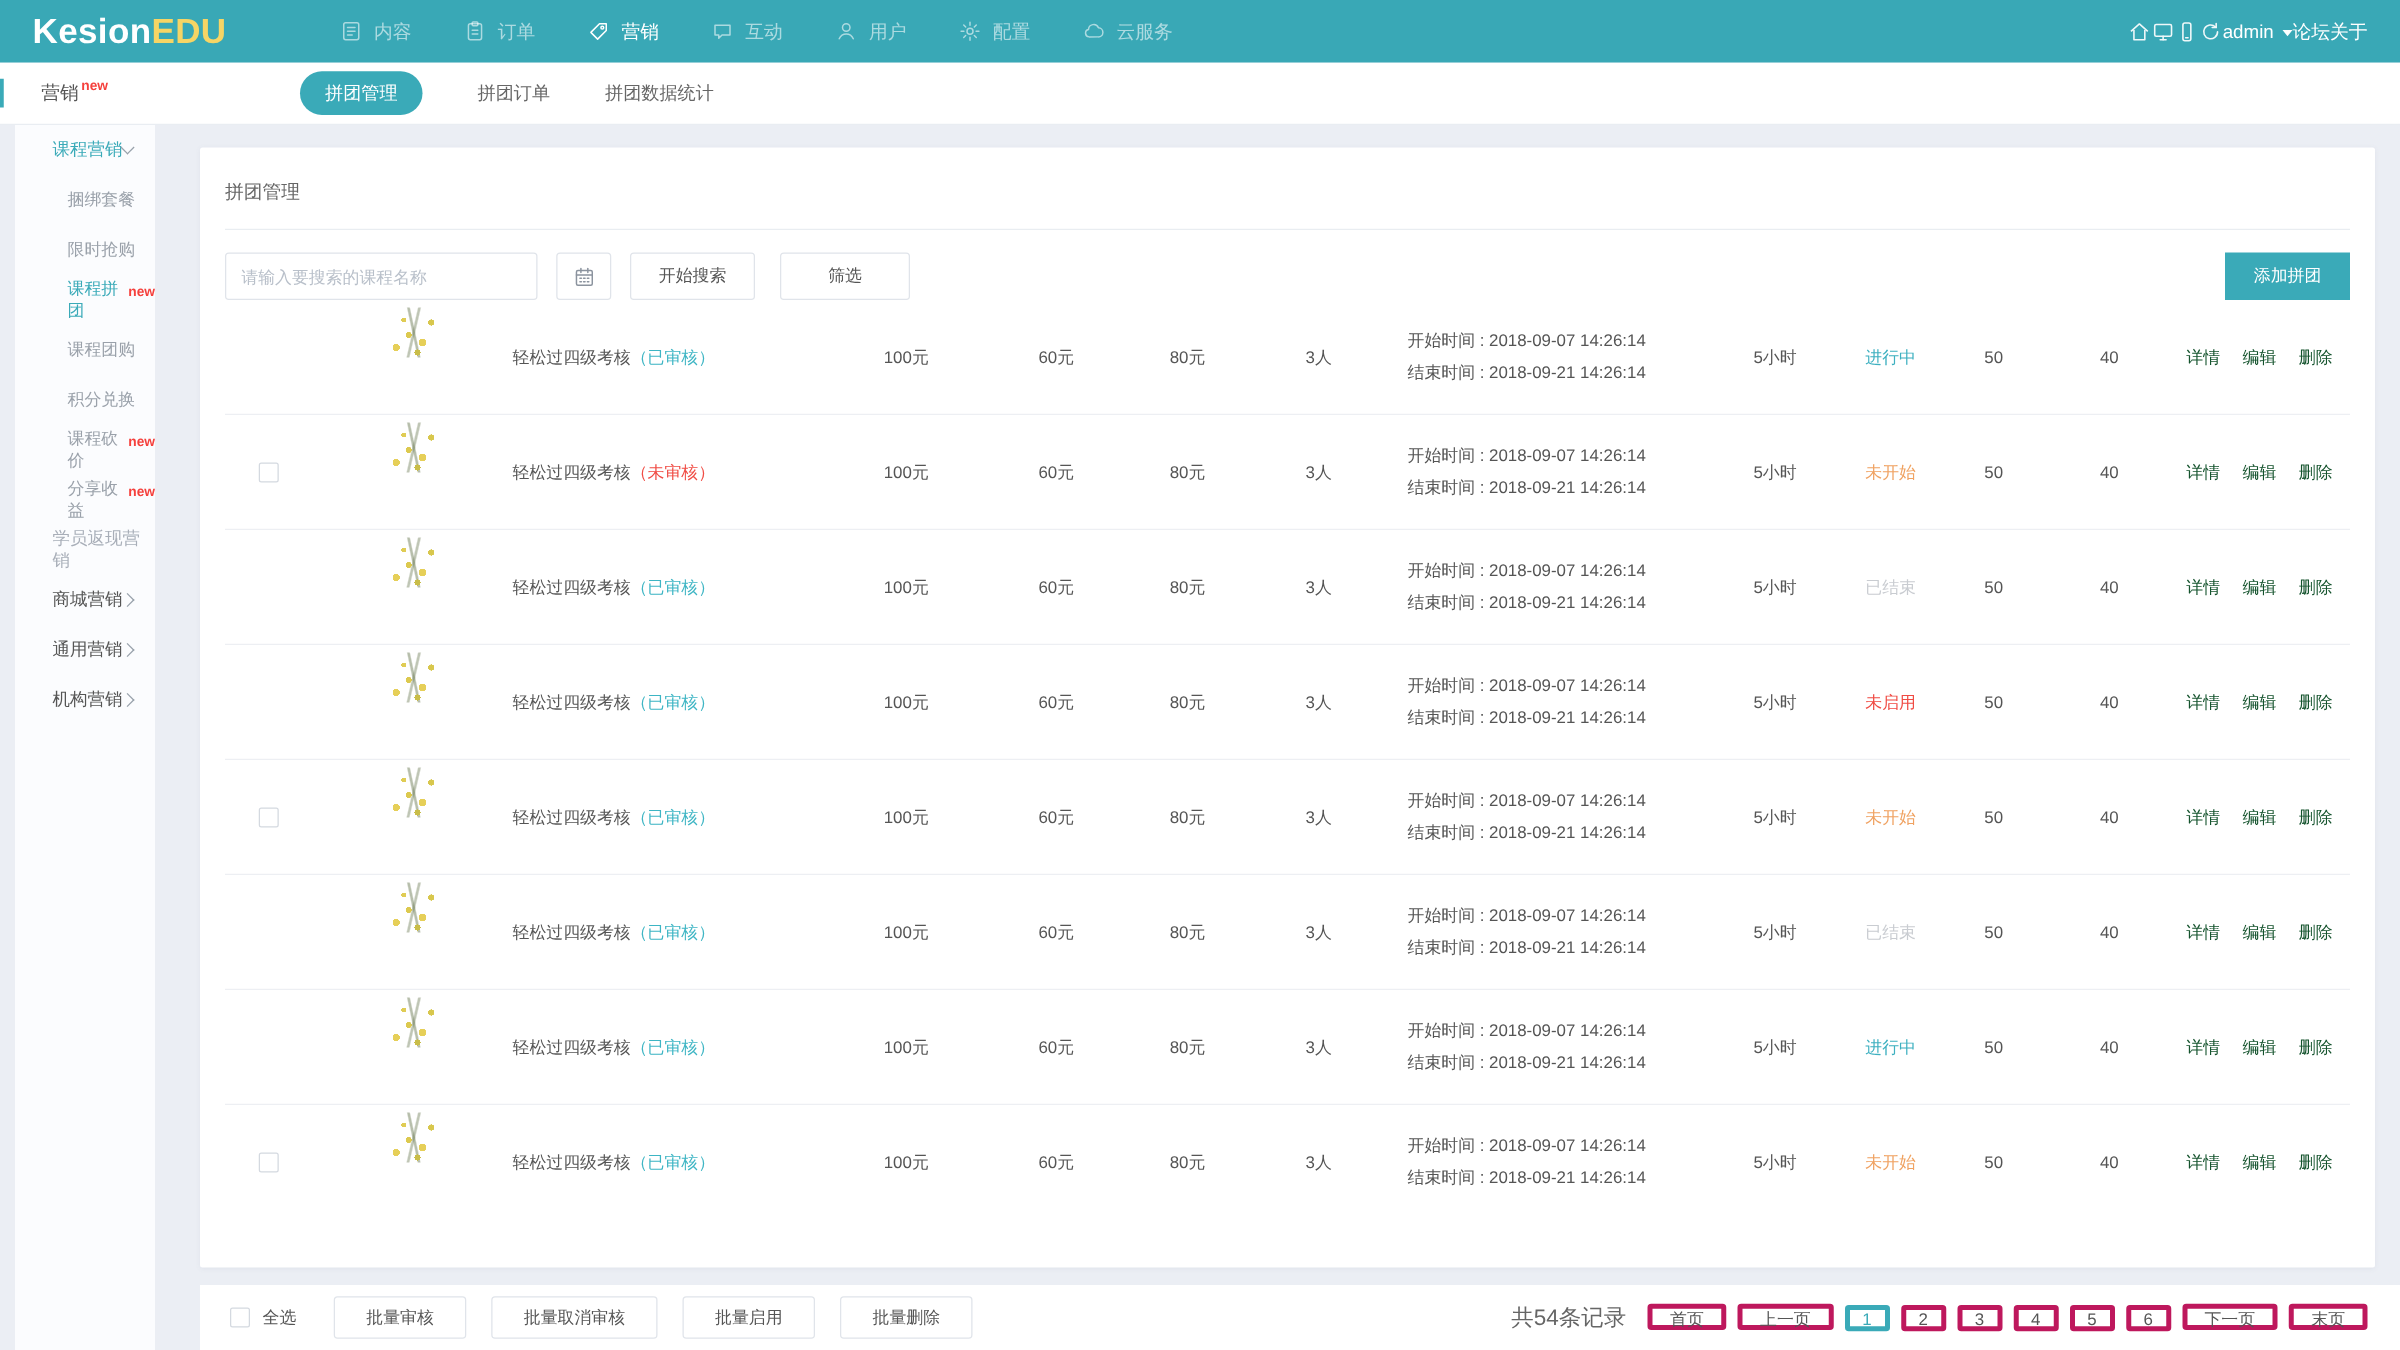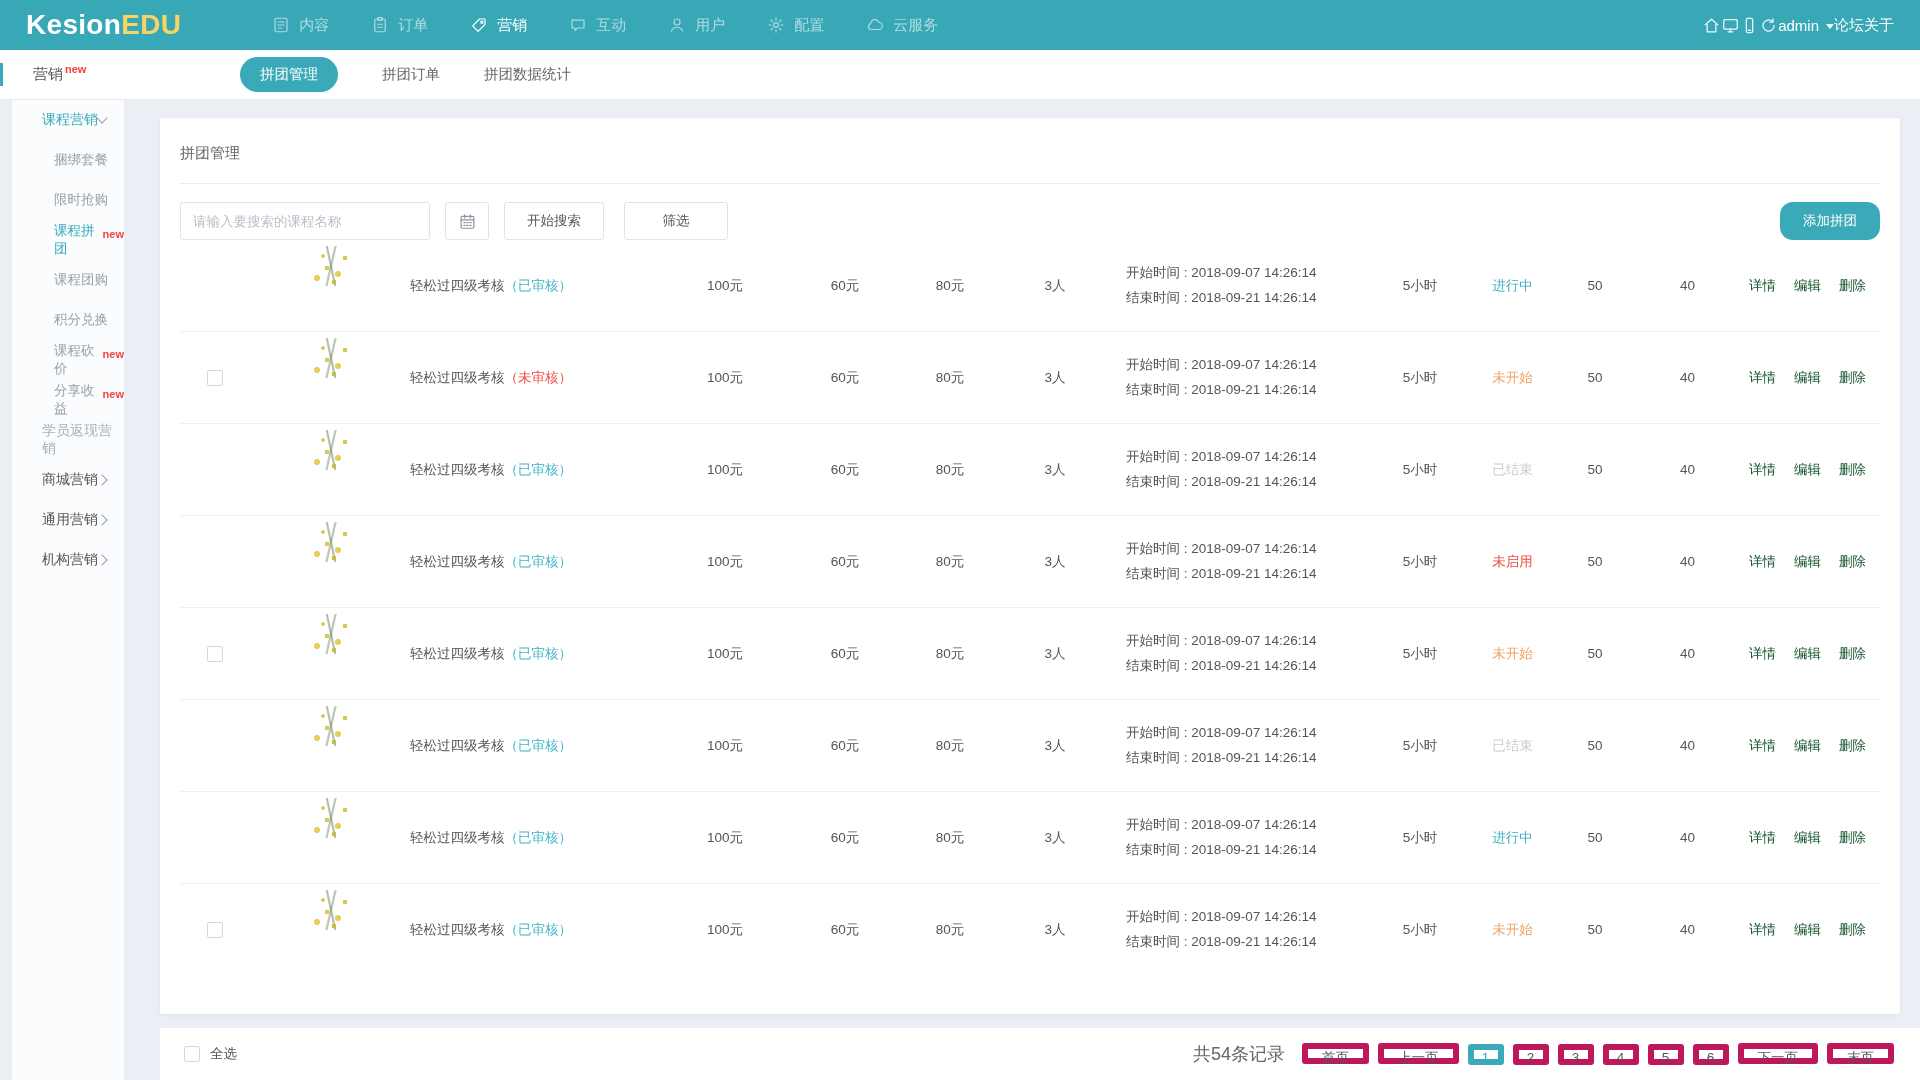--- a/index.html
+++ b/index.html
@@ -59,21 +59,21 @@
   .search-input { width:250px; height:38px; border:1px solid #e0e4ea; border-radius:3px;
     padding:0 12px; font-size:13.5px; color:#666; outline:none; background:#fff; }
   .search-input::placeholder { color:#b9c0ca; }
   .icon-btn { width:44px; height:38px; margin-left:15px; background:#fff; border:1px solid #e0e4ea;
     border-radius:3px; display:flex; align-items:center; justify-content:center; color:#8b939e; cursor:pointer; }
   .btn { height:38px; background:#fff; border:1px solid #e0e4ea; border-radius:3px;
     font-size:13.5px; color:#555; cursor:pointer; font-family:inherit; }
   .btn.search { width:100px; margin-left:15px; }
   .btn.filter { width:104px; margin-left:20px; }
   .btn-add { margin-left:auto; width:100px; height:38px; background:#3aaab8; border:none;
-    color:#fff; font-size:13.5px; border-radius:13px; cursor:pointer; font-family:inherit; }
+    color:#fff; font-size:13.5px; border-radius:0; cursor:pointer; font-family:inherit; }
 
   
   .trow { display:grid; grid-template-columns:70px 110px 300px 130px 110px 100px 110px 255px 110px 75px 90px 95px 1fr;
     align-items:center; }
   .thead { margin-top:22px; height:40px; background:#f2f5f8; font-size:13.5px; color:#555; }
   .th { text-align:center; white-space:nowrap; }
   .tbody { height:712px; overflow:hidden; }
   .row { height:92px; border-bottom:1px solid #edeff3; font-size:13.5px; color:#555; }
   .cell { text-align:center; }
   .cell.course { text-align:left; padding-left:50px; white-space:nowrap; }
@@ -99,21 +99,21 @@
   .link { color:#14532d; cursor:pointer; white-space:nowrap; }
 
   
   .footer { position:absolute; left:20px; right:0; bottom:0; height:52px; background:#fff;
     display:flex; align-items:center; padding:0 26px 0 24px; }
   .select-all { display:flex; align-items:center; gap:10px; font-size:13.5px; color:#555; }
   .batch-btn { height:34px; padding:0 25px; margin-left:20px; background:#fff; border:1px solid #e0e4ea;
     border-radius:3px; font-size:13.5px; color:#555; cursor:pointer; font-family:inherit; white-space:nowrap; }
   .batch-btn:first-of-type { margin-left:30px; }
   .records { margin-left:auto; font-size:18px; color:#666; margin-right:8px; white-space:nowrap; }
-  .page-btn { height:21px; padding:0 14px; margin-left:9px; background:#fff; border:6px solid #be185d;
+  .page-btn { height:21px; padding:0 14px; margin-left:9px; background:#fff; border:4px solid #be185d;
     border-radius:3px; font-size:13.5px; color:#555; cursor:pointer; font-family:inherit; white-space:nowrap; }
   .page-btn.num { width:36px; padding:0; }
   .page-btn.active { border-color:#3aaab8; color:#3aaab8; }
 </style>
 </head>
 <body>
 
 <div class="topbar">
   <div class="logo"><span class="p1">Kesion</span><span class="p2">EDU</span></div>
 
@@ -481,16 +481,17 @@
           </div>
   </div>
       </div>
   </div>
 
   <div class="footer">
     <span class="select-all">
       <span class="cbx"></span>
       <span>全选</span>
     </span>
+    <span id="batch-wrap"><button class="batch-btn">批量审核</button><button class="batch-btn">批量取消审核</button><button class="batch-btn">批量启用</button><button class="batch-btn">批量删除</button></span>
     <span class="records">共54条记录</span>
     <span id="page-wrap"><button class="page-btn">首页</button><button class="page-btn">上一页</button><button class="page-btn num active">1</button><button class="page-btn num">2</button><button class="page-btn num">3</button><button class="page-btn num">4</button><button class="page-btn num">5</button><button class="page-btn num">6</button><button class="page-btn">下一页</button><button class="page-btn">末页</button></span>
   </div>
 </div>
 
 </body></html>

